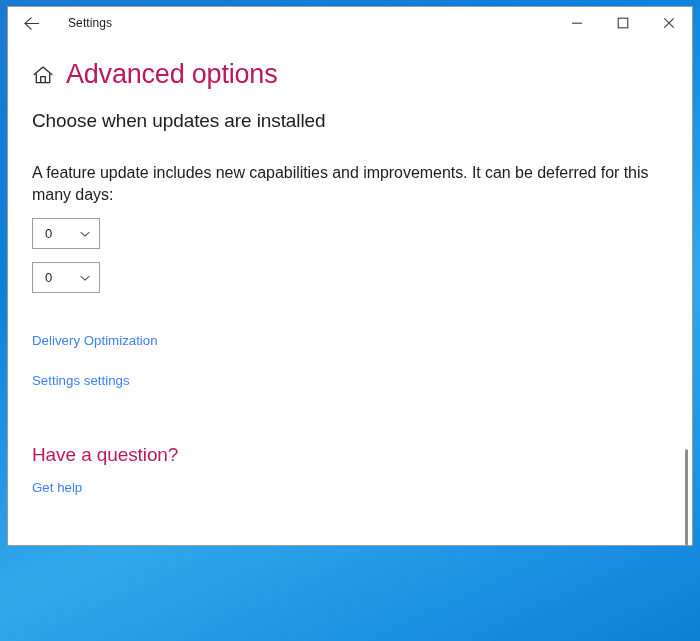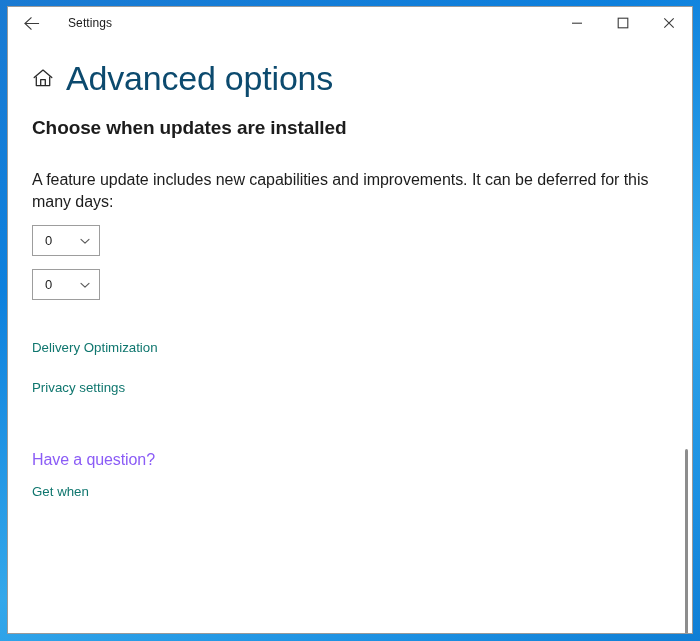--- a/index.html
+++ b/index.html
@@ -19,21 +19,21 @@
     position: absolute;
     inset: 0;
     background: linear-gradient(155deg, #1a7ad2 0%, #0d80dd 30%, #33a7ea 62%, #1c90e2 85%, #0f7ed5 100%);
   }
 
   #window {
     position: absolute;
     left: 7px;
     top: 6px;
     width: 686px;
-    height: 628px;
+    height: 540px;
     background: #ffffff;
     border: 1px solid #9a9a9a;
     box-sizing: border-box;
     overflow: hidden;
   }
 
   
   #titlebar {
     position: relative;
     height: 32px;
@@ -88,30 +88,30 @@
     margin-top: 22px;
   }
   #home-icon {
     width: 22px;
     height: 22px;
     margin-right: 12px;
     flex: 0 0 auto;
     display: block;
   }
   #page-title {
-    font-size: 34px;
+    font-size: 27px;
     font-weight: 400;
-    color: #0c4a6e;
+    color: #be185d;
     line-height: 1;
     letter-spacing: -.2px;
   }
 
   #section-heading {
     font-size: 19px;
-    font-weight: 700;
+    font-weight: 400;
     color: #1c1c1c;
     margin-top: 23px;
     line-height: 1;
     letter-spacing: -.1px;
   }
 
   .body-text {
     font-size: 16px;
     color: #1c1c1c;
     line-height: 1.35;
@@ -144,34 +144,34 @@
   .combo-chevron {
     width: 12px;
     height: 12px;
     flex: 0 0 auto;
     display: block;
   }
 
   .link {
     display: inline-block;
     font-size: 13.3px;
-    color: #0f766e;
+    color: #3b82f6;
     text-decoration: none;
     line-height: 1;
     cursor: default;
   }
   #delivery-optimization-link { margin-top: 41px; }
   #privacy-settings-link { margin-top: 25px; }
 
   #note-text { margin-top: 56px; }
 
   #question-heading {
-    font-size: 16px;
+    font-size: 19px;
     font-weight: 400;
-    color: #8b5cf6;
+    color: #be185d;
     margin-top: 56px;
     line-height: 1;
     letter-spacing: -.1px;
   }
   #get-help-link { margin-top: 17px; }
 
   
   #scrollbar-track {
     position: absolute;
     right: 3px;
@@ -277,27 +277,27 @@
               <path d="M2 4.3 L6 8.2 L10 4.3" fill="none" stroke="#5b5b5b" stroke-width="1.15" stroke-linecap="round" stroke-linejoin="round"></path>
             </svg>
           </span>
         </div>
       </div>
 
       
       <div>
         <a href="#" id="delivery-optimization-link" class="link">Delivery Optimization</a>
         <br>
-        <a href="#" id="privacy-settings-link" class="link">Privacy settings</a>
+        <a href="#" id="privacy-settings-link" class="link">Settings settings</a>
       </div>
 
 
       <div id="question-heading">Have a question?</div>
 
-      <a href="#" id="get-help-link" class="link">Get when</a>
+      <a href="#" id="get-help-link" class="link">Get help</a>
 
       
       <div id="scrollbar-track">
         <div id="scrollbar-thumb"></div>
       </div>
 
     </div>
   </div>
 </div>
 

